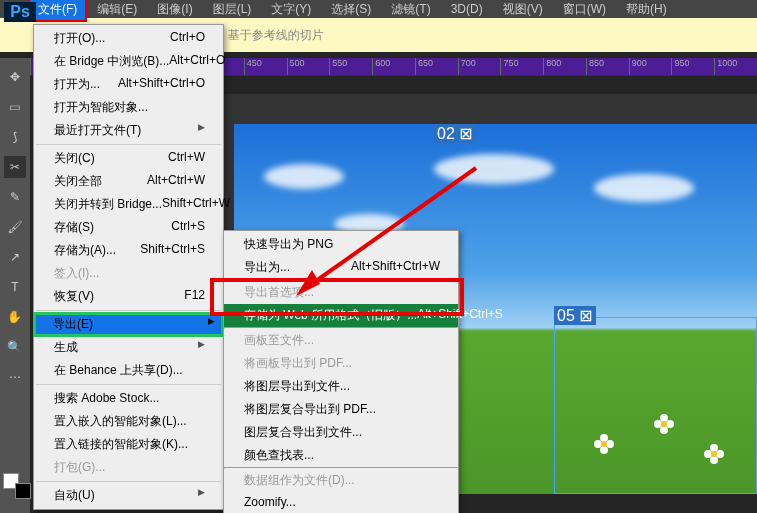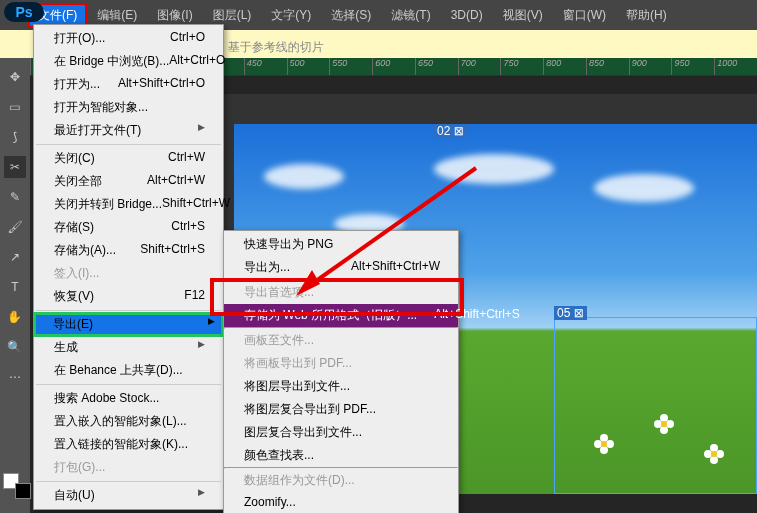--- a/index.html
+++ b/index.html
@@ -1,21 +1,21 @@
 <!DOCTYPE html>
 <html><head>
 <meta charset="utf-8">
 <style>
 * { margin: 0; padding: 0; box-sizing: border-box; font-family: "Microsoft YaHei", sans-serif; font-size: 12px; }
 body { background: #252525; color: #ccc; width: 757px; height: 513px; overflow: hidden; position: relative; }
 
-.menubar { background: #454545; height: 30px; display: flex; align-items: center; padding-left: 28px; }
+.menubar { background: #454545; height: 18px; display: flex; align-items: center; padding-left: 28px; }
 .menubar-item { padding: 4px 10px; color: #ccc; cursor: pointer; }
 .menubar-item.active { background: #1473e6; color: #fff; border: 2px solid #e60000; padding: 2px 8px; }
-.ps-logo { position: absolute; left: 4px; top: 2px; width: 40px; height: 20px; background: #001e36; color: #31a8ff; display: flex; align-items: center; justify-content: center; font-weight: bold; font-size: 14px; border-radius: 10px; }
+.ps-logo { position: absolute; left: 4px; top: 2px; width: 32px; height: 20px; background: #001e36; color: #31a8ff; display: flex; align-items: center; justify-content: center; font-weight: bold; font-size: 16px; }
 
 .optbar { background: #fef9c3; height: 34px; display: flex; align-items: center; padding-left: 40px; gap: 20px; color: #888; }
 .optbar .sep { width: 1px; height: 22px; background: #333; }
 
 .toolbox { position: absolute; left: 0; top: 58px; width: 30px; background: #535353; height: 455px; display: flex; flex-direction: column; align-items: center; padding-top: 8px; gap: 8px; }
 .tool { width: 22px; height: 22px; display: flex; align-items: center; justify-content: center; color: #ccc; }
 .tool.active { background: #333; }
 .swatch { margin-top: auto; margin-bottom: 20px; width: 24px; height: 20px; position: relative; }
 .swatch .fg { width: 16px; height: 16px; background: #fff; border: 1px solid #888; position: absolute; top: 0; left: 0; }
 .swatch .bg { width: 16px; height: 16px; background: #000; border: 1px solid #888; position: absolute; bottom: -6px; right: -4px; }
@@ -24,30 +24,30 @@
 .dropdown .row { display: flex; justify-content: space-between; padding: 3px 18px 3px 20px; white-space: nowrap; }
 .dropdown .row.dim { color: #999; }
 .dropdown .row.hl { background: #1473e6; color: #000000; border: 3px solid #22c55e; margin: -1px; padding: 1px 23px 1px 17px; position: relative; }
 .dropdown .row.hl::after { content: "▶"; position: absolute; right: 6px; font-size: 9px; }
 .dropdown .row.sub::after { content: "▶"; float: right; margin-left: 6px; font-size: 9px; color: #555; }
 .dropdown hr { border: none; border-top: 1px solid #ccc; margin: 2px 2px; }
 
 .submenu { position: absolute; left: 223px; top: 230px; width: 236px; background: #eeeeee; border: 1px solid #999; box-shadow: 2px 2px 6px rgba(0,0,0,0.4); color: #000; padding: 2px 0; }
 .submenu .row { display: flex; justify-content: space-between; padding: 3px 18px 3px 20px; white-space: nowrap; }
 .submenu .row.dim { color: #999; padding-left: 20px; }
-.submenu .row.hl2 { background: #701a75; color: #fff; gap: 17px; }
+.submenu .row.hl2 { background: #15803d; color: #fff; }
 .highlight-box { position: absolute; left: 210px; top: 278px; width: 254px; height: 38px; border: 4px solid #e60000; pointer-events: none; }
 
 .canvas { position: absolute; left: 224px; top: 94px; width: 533px; height: 400px; background: #333; overflow: hidden; }
 .sky { position: absolute; left: 10px; top: 30px; width: 523px; height: 370px; background: linear-gradient(#1b6fd8 0%, #4fa2e8 40%, #9fd0f5 55%, #5aa82f 56%, #4b9628 100%); }
 .cloud { position: absolute; background: rgba(255,255,255,0.8); border-radius: 50%; filter: blur(3px); }
 .slice { position: absolute; border: 1px solid #4aa3ff; }
-.slice-lbl { position: absolute; background: #2b6fc5; color: #fff; font-size: 12px; padding: 0 3px; }
-
-.ruler-h { position: absolute; left: 30px; top: 58px; right: 0; height: 18px; background: #14532d; border-bottom: 1px solid #333; display: flex; font-style: italic; }
+.slice-lbl { position: absolute; background: #2b6fc5; color: #fff; font-size: 16px; padding: 0 3px; }
+
+.ruler-h { position: absolute; left: 30px; top: 58px; right: 0; height: 18px; background: #4c1d95; border-bottom: 1px solid #333; display: flex; }
 .ruler-h span { width: 50px; font-size: 9px; color: #aaa; padding-left: 2px; border-left: 1px solid #666; }
 
 .arrow { position: absolute; left: 296px; top: 158px; width: 190px; height: 140px; pointer-events: none; }
 .arrow svg line { stroke: #e60000; stroke-width: 4; }
 .arrow svg polygon { fill: #e60000; }
 
 .flower { position: absolute; width: 20px; height: 20px; }
 .flower .petal { position: absolute; width: 8px; height: 8px; background: #fff; border-radius: 50%; }
 .flower .center { position: absolute; width: 6px; height: 6px; background: #f5c518; border-radius: 50%; left: 7px; top: 7px; }
 </style>

